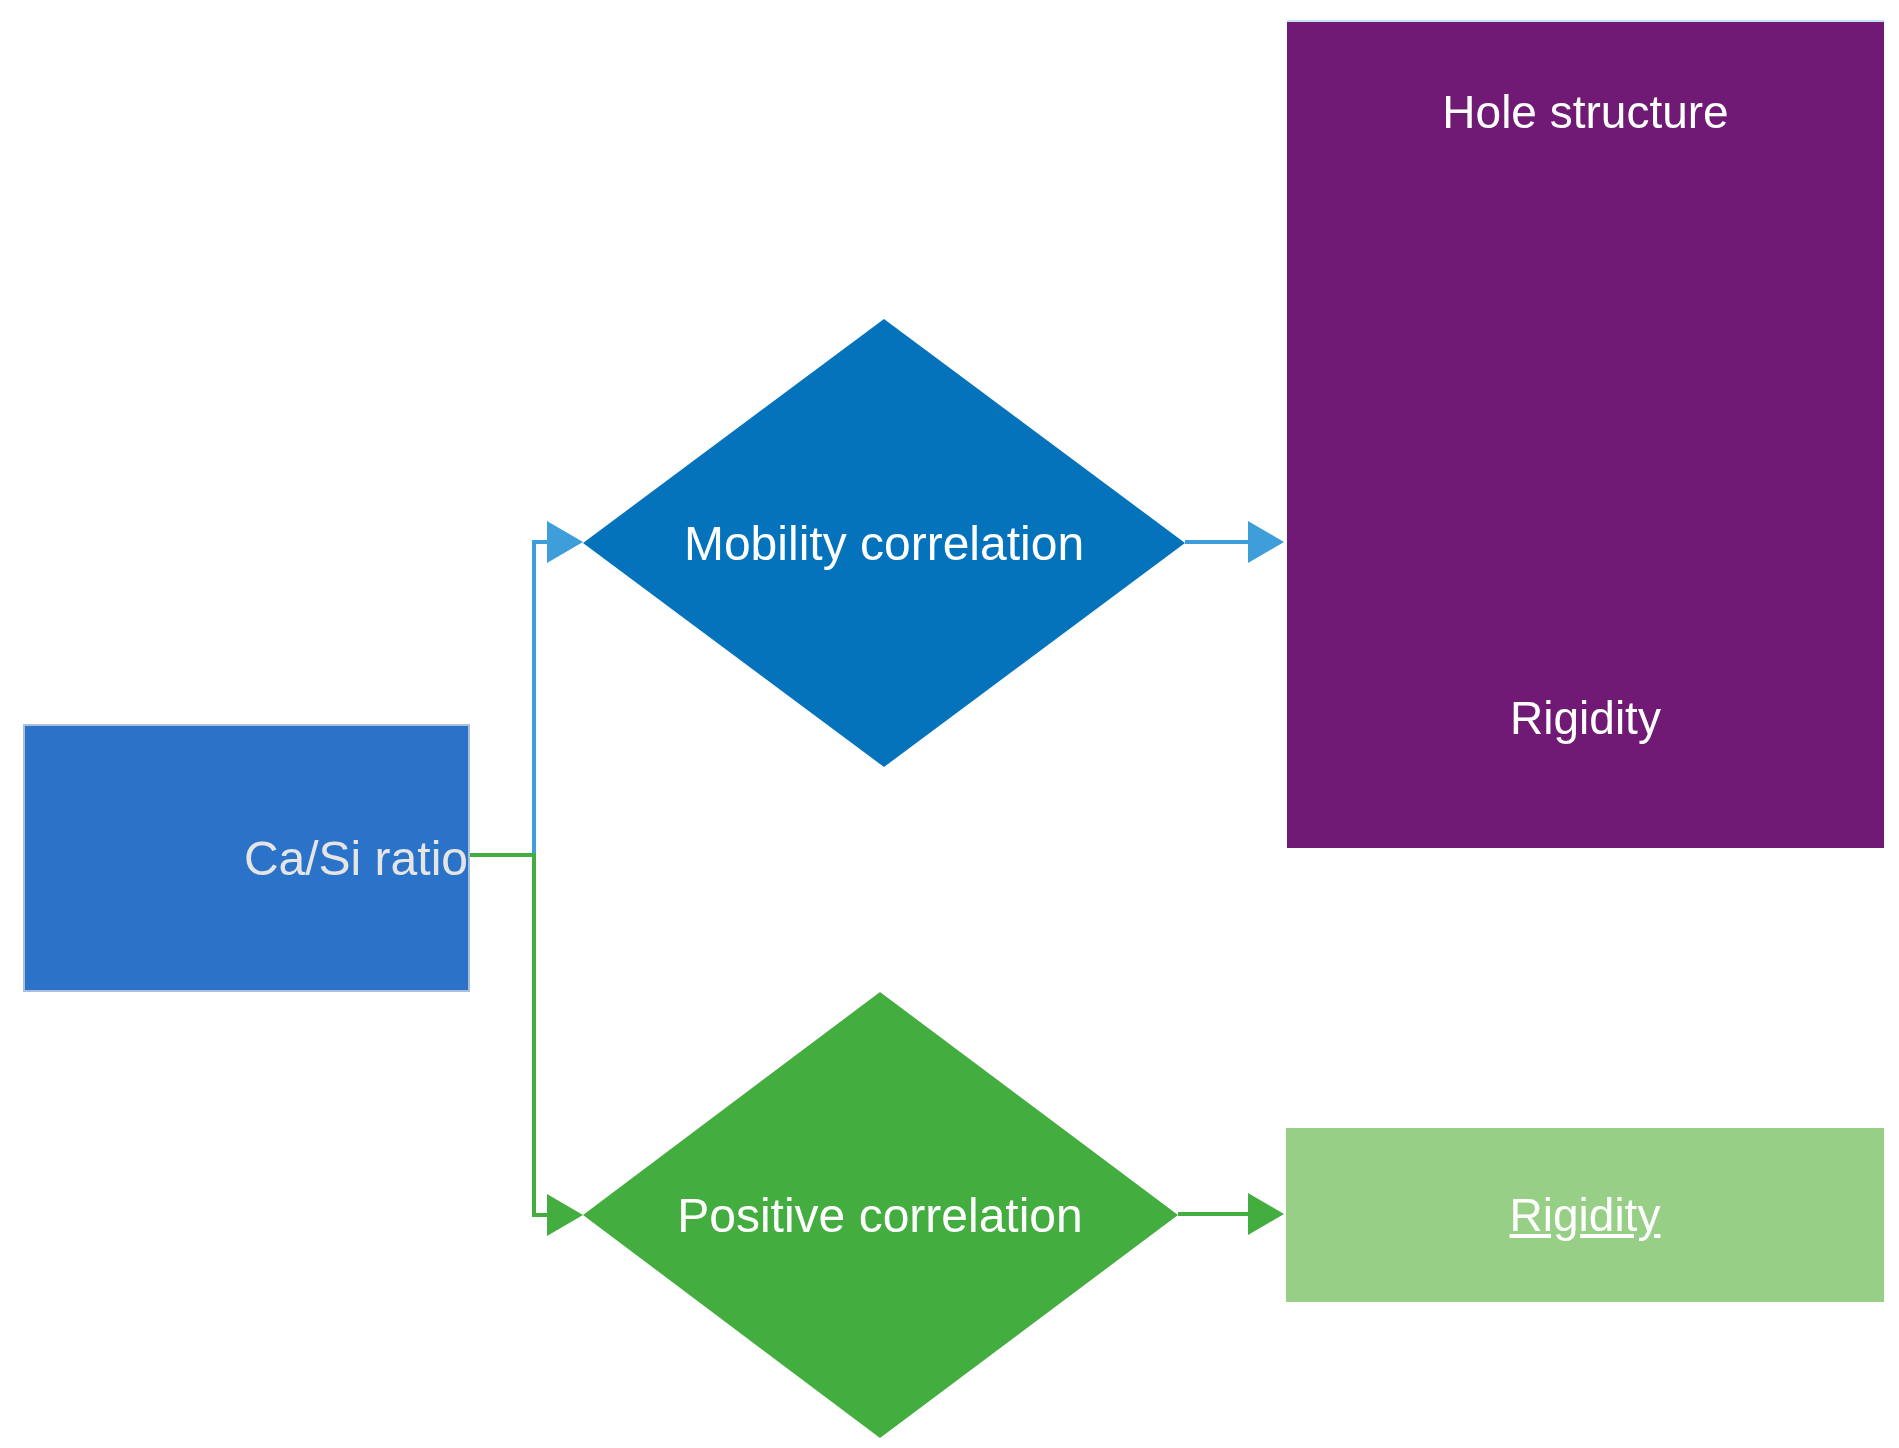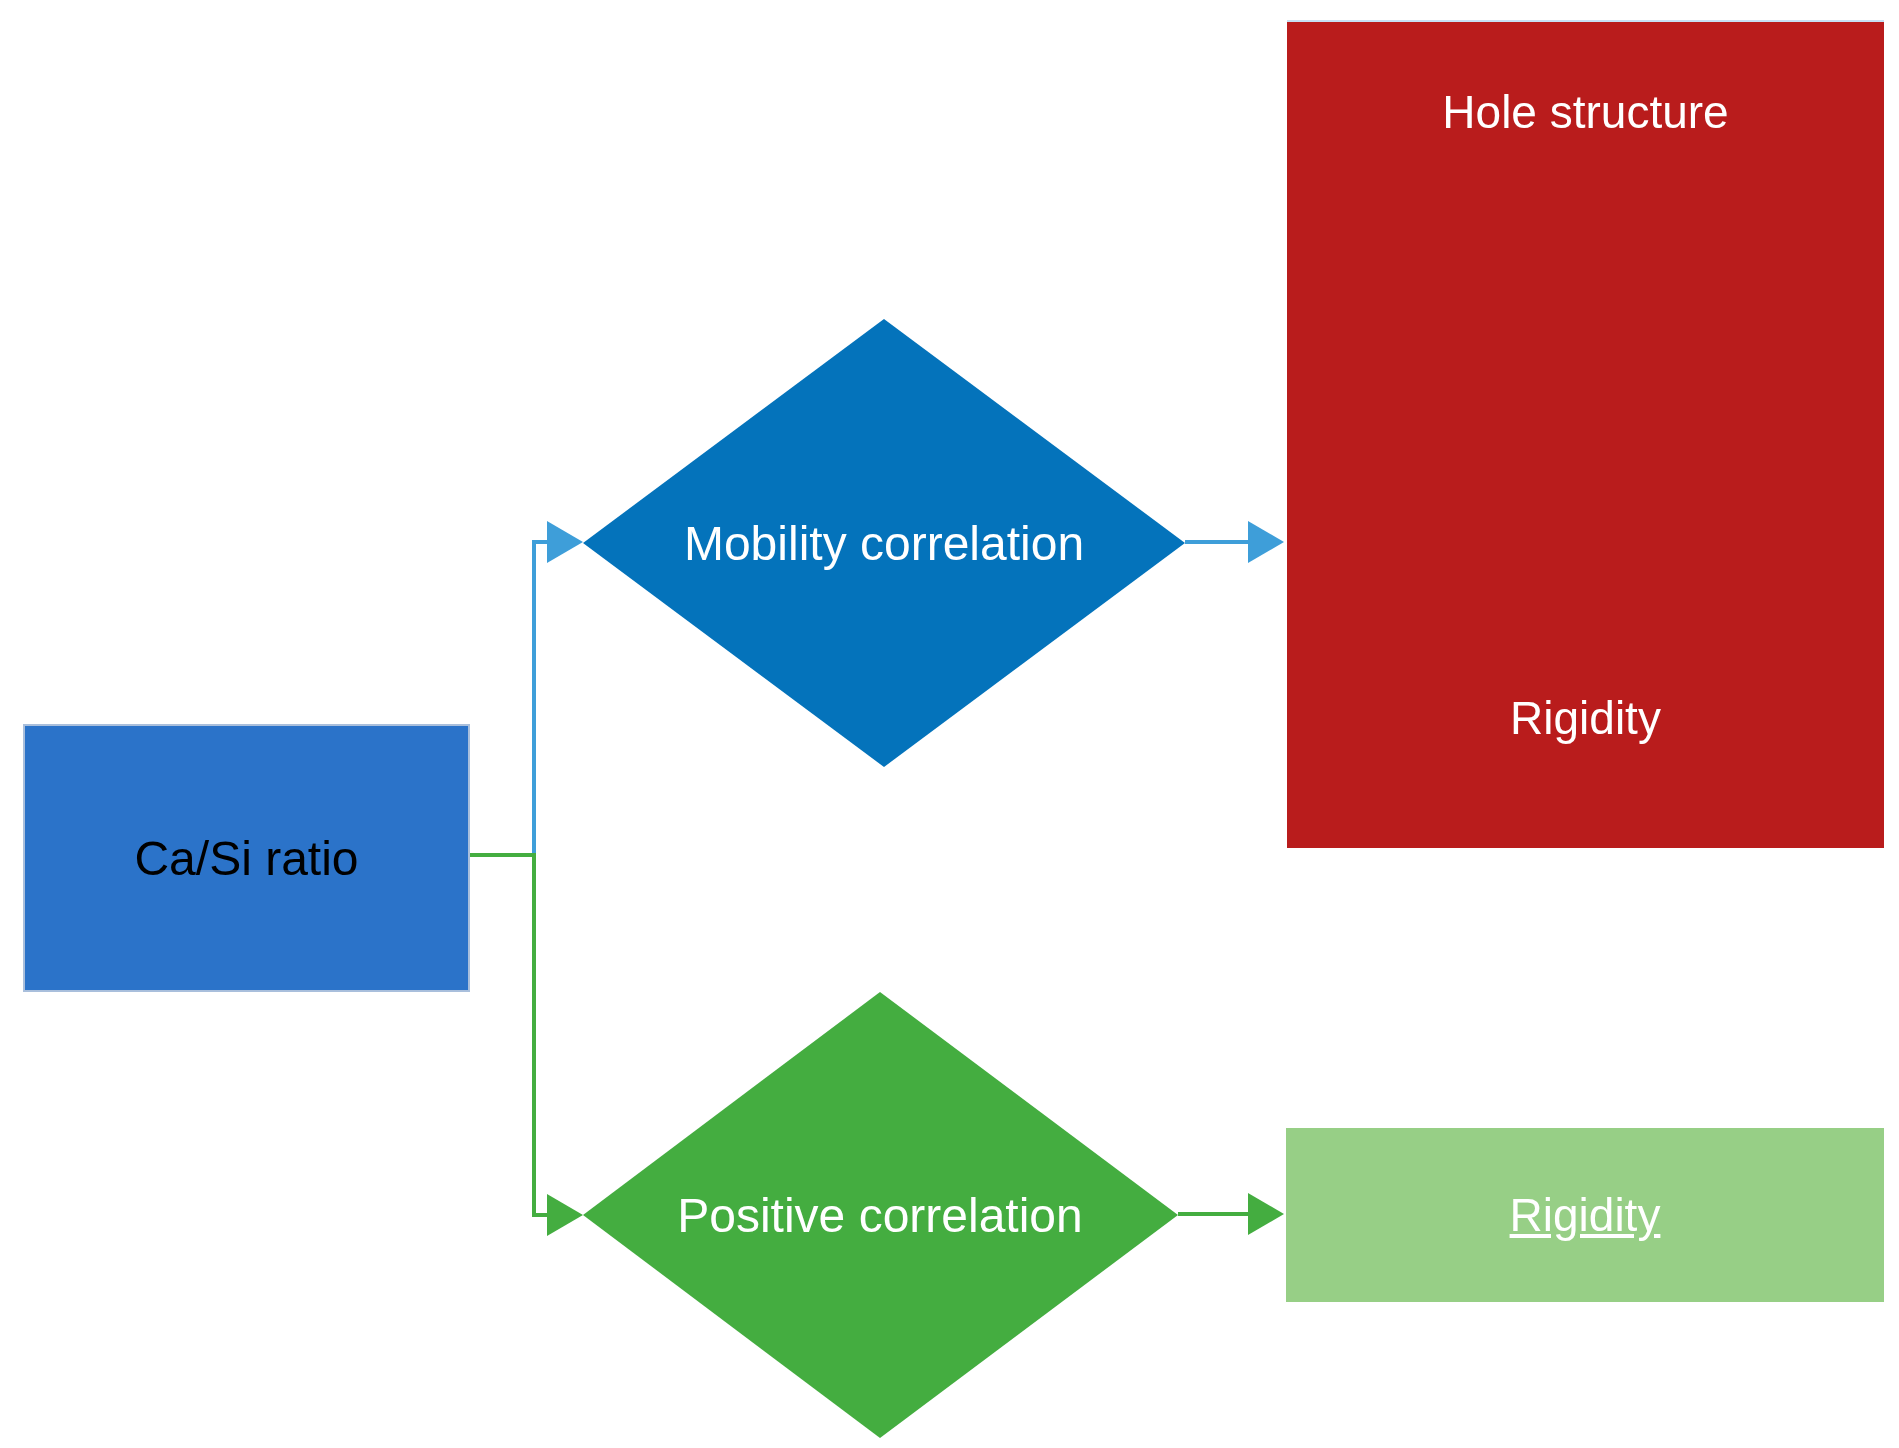--- a/index.html
+++ b/index.html
@@ -25,22 +25,22 @@
   }
   .diamond-label { font-size: 48px; }
   .root-box {
     position: absolute;
     left: 23px; top: 724px;
     width: 447px; height: 268px;
     border: 2px solid #a9bfdc;
     box-sizing: border-box;
     display: flex;
     align-items: center;
-    justify-content: center;
-    color: #000000;
+    justify-content: flex-end;
+    color: #e5e5e5;
     font-size: 48px;
   }
   .outcomes-box {
     position: absolute;
     left: 1287px; top: 20px;
     width: 597px; height: 828px;
     box-sizing: border-box;
     border-top: 2px solid #c7e0f4;
     display: flex;
     flex-direction: column;
@@ -95,21 +95,21 @@
   </svg>
 
   <div class="root-box" style="background: rgb(43, 115, 201);">
     <span>Ca/Si ratio</span>
   </div>
 
   <div class="node-label diamond-label" style="left: 884px; top: 543px;">Mobility correlation</div>
 
   <div class="node-label diamond-label" style="left: 880px; top: 1215px;">Positive correlation</div>
 
-  <div class="outcomes-box" style="background: #b91c1c; gap: 20px;">
+  <div class="outcomes-box" style="background: #701a75; gap: 20px;">
     <div class="outcome-item">Hole structure</div>
     <div class="outcome-item">Rigidity</div>
   </div>
 
   <div class="rigidity-box" style="background: rgb(151, 207, 134);">
     <span>Rigidity</span>
   </div>
 
 </div>
 

